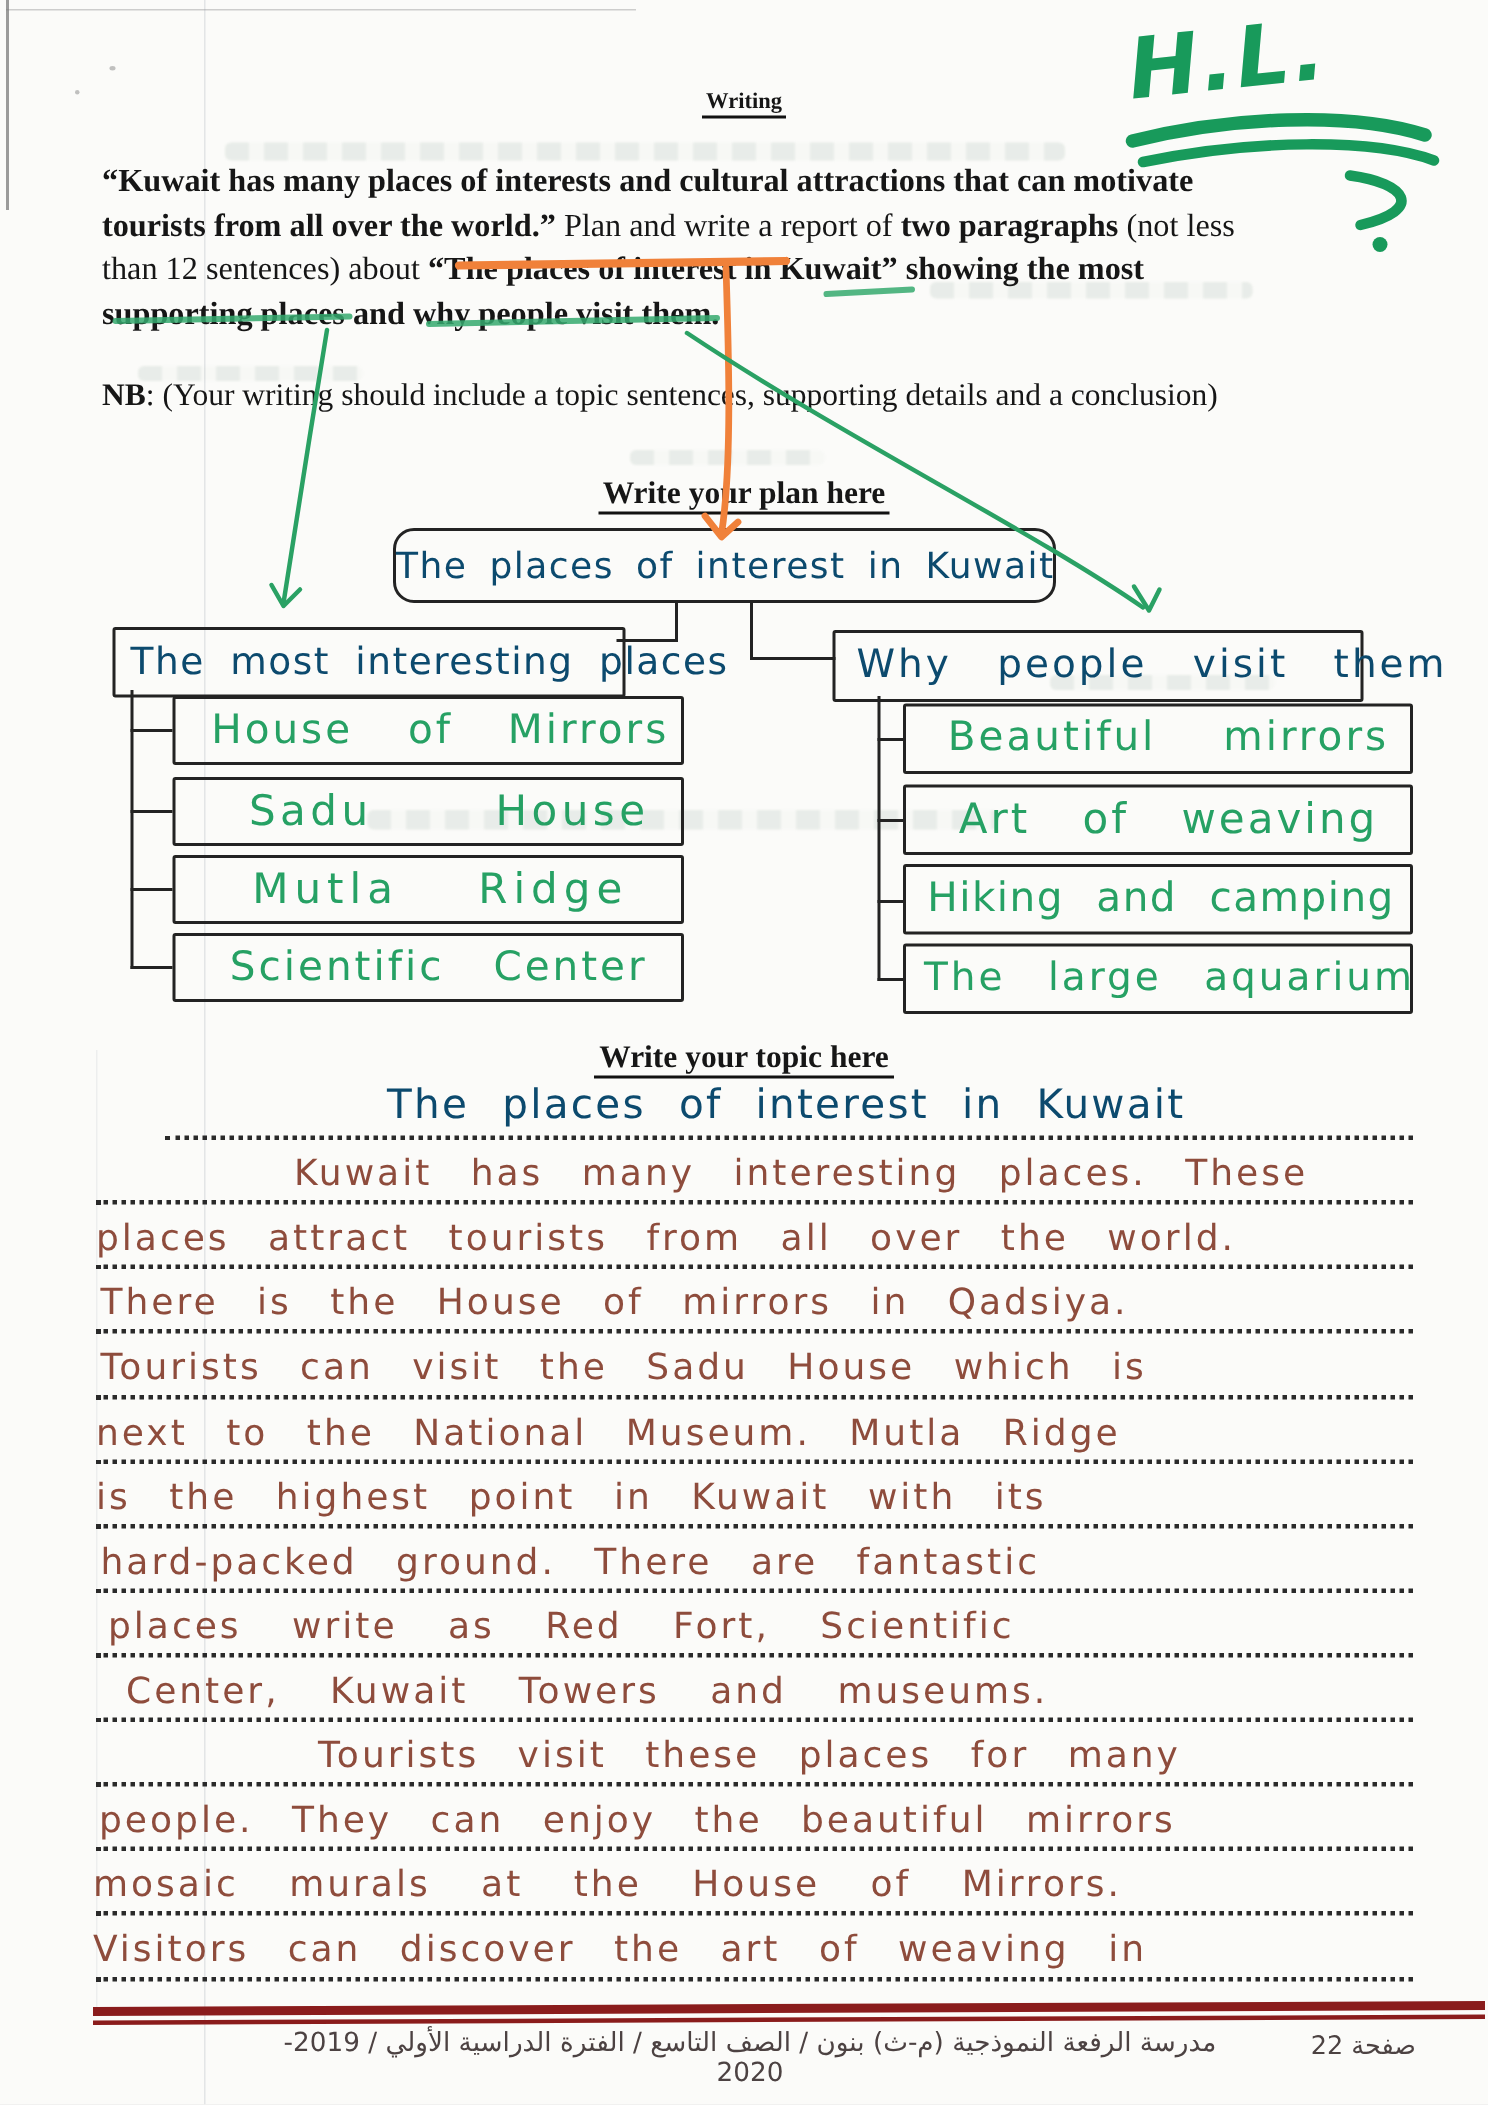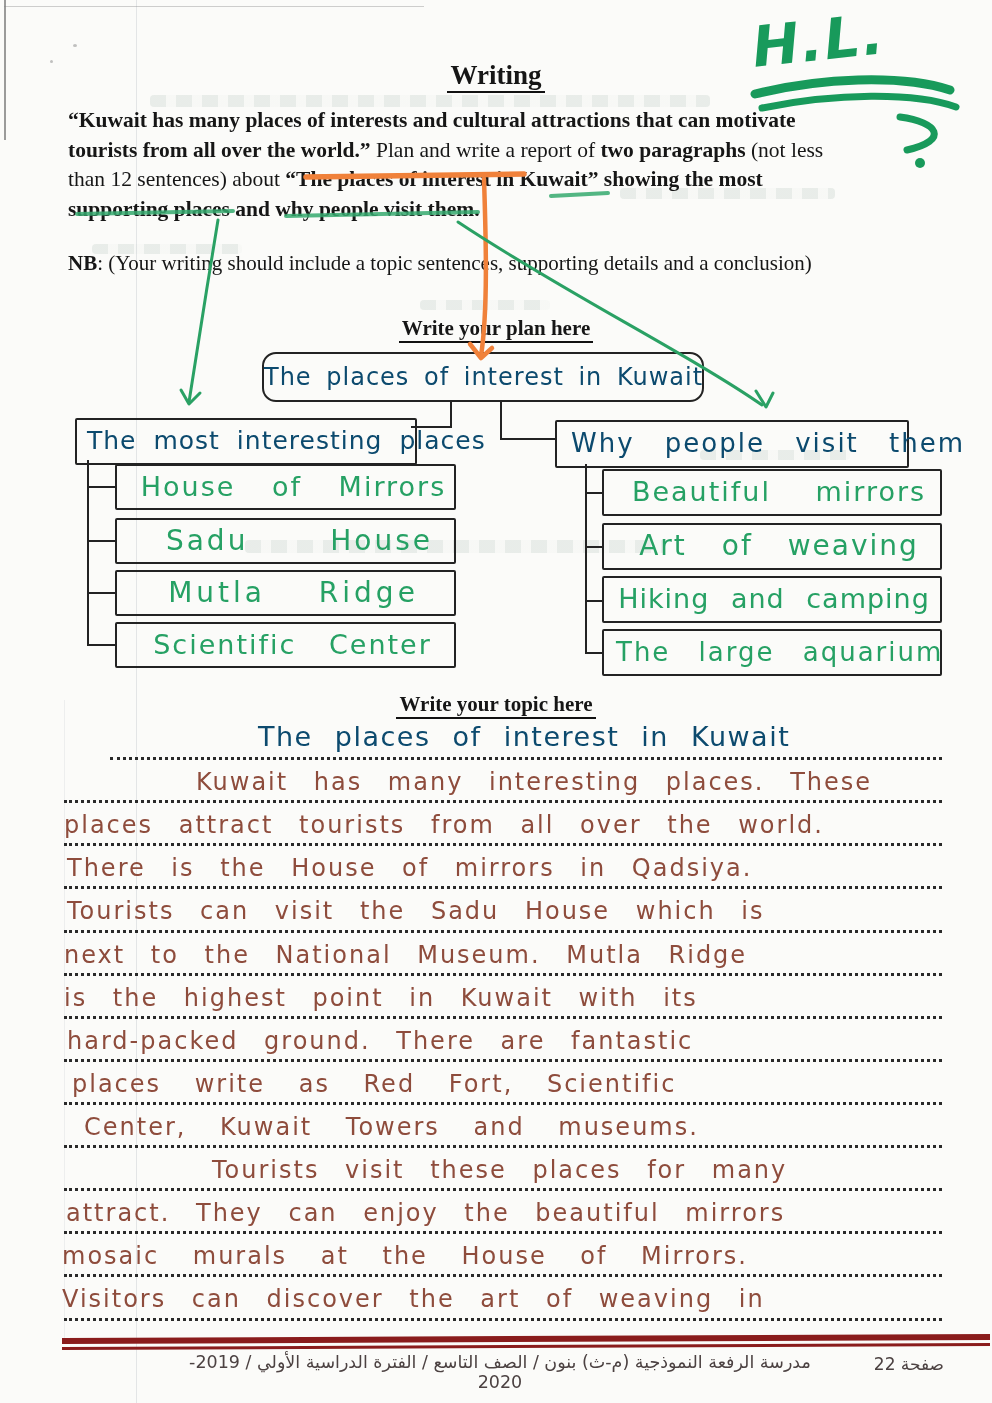--- a/index.html
+++ b/index.html
@@ -38,21 +38,21 @@
   <div class="speck" style="left:73px;top:44px;width:4px;height:3px;"></div>
   <div class="speck" style="left:50px;top:60px;width:3px;height:3px;"></div>
 
   <div class="ghost" style="left:150px;top:95px;width:560px;height:12px;"></div>
   <div class="ghost" style="left:620px;top:188px;width:215px;height:11px;"></div>
   <div class="ghost" style="left:92px;top:244px;width:150px;height:10px;"></div>
   <div class="ghost" style="left:420px;top:300px;width:130px;height:10px;"></div>
   <div class="ghost" style="left:700px;top:450px;width:150px;height:10px;"></div>
   <div class="ghost" style="left:245px;top:540px;width:420px;height:13px;"></div>
 
-  <div class="abs center" style="top:60px;font-size:27px;">
+  <div class="abs center" style="top:60px;font-size:15px;">
     <span class="printb u">Writing</span>
   </div>
 
   <div class="abs" style="left:68px;top:106px;">
     <div class="promptline">
       <span class="printb">“Kuwait has many places of interests and cultural attractions that can motivate</span>
     </div>
     <div class="promptline">
       <span class="printb">tourists from all over the world.”</span><span> Plan and write a report of </span><span class="printb">two paragraphs</span><span> (not less</span>
     </div>
@@ -150,21 +150,21 @@
   <div class="abs hand brown essayline" style="left:196px;top:765px;">Kuwait has many interesting places. These</div>
   <div class="abs hand brown essayline" style="left:64px;top:808px;">places attract tourists from all over the world.</div>
   <div class="abs hand brown essayline" style="left:67px;top:851px;">There is the House of mirrors in Qadsiya.</div>
   <div class="abs hand brown essayline" style="left:67px;top:894px;">Tourists can visit the Sadu House which is</div>
   <div class="abs hand brown essayline" style="left:64px;top:938px;">next to the National Museum. Mutla Ridge</div>
   <div class="abs hand brown essayline" style="left:64px;top:981px;">is the highest point in Kuwait with its</div>
   <div class="abs hand brown essayline" style="left:67px;top:1024px;">hard-packed ground. There are fantastic</div>
   <div class="abs hand brown essayline" style="left:72px;top:1067px;word-spacing:24px;">places write as Red Fort, Scientific</div>
   <div class="abs hand brown essayline" style="left:84px;top:1110px;word-spacing:24px;">Center, Kuwait Towers and museums.</div>
   <div class="abs hand brown essayline" style="left:212px;top:1153px;">Tourists visit these places for many</div>
-  <div class="abs hand brown essayline" style="left:66px;top:1196px;">attract. They can enjoy the beautiful mirrors</div>
+  <div class="abs hand brown essayline" style="left:66px;top:1196px;">people. They can enjoy the beautiful mirrors</div>
   <div class="abs hand brown essayline" style="left:62px;top:1239px;word-spacing:24px;">mosaic murals at the House of Mirrors.</div>
   <div class="abs hand brown essayline" style="left:62px;top:1282px;">Visitors can discover the art of weaving in</div>
 
   <div class="abs hand" style="left:752px;top:8px;font-size:56px;font-weight:bold;font-style:italic;color:#189a5b;transform:rotate(-6deg);letter-spacing:2px;">H.L.</div>
 
   <svg class="overlay" width="992" height="1403" viewBox="0 0 992 1403">
 
     <path d="M306,177 L524,174" stroke="#f0813a" stroke-width="5.5" fill="none" stroke-linecap="round"></path>
     <path d="M484,179 C486,240 488,310 481,356" stroke="#f0813a" stroke-width="4.5" fill="none" stroke-linecap="round"></path>
     <path d="M470,344 L481,358 L492,348" stroke="#f0813a" stroke-width="4.5" fill="none" stroke-linecap="round" stroke-linejoin="round"></path>

